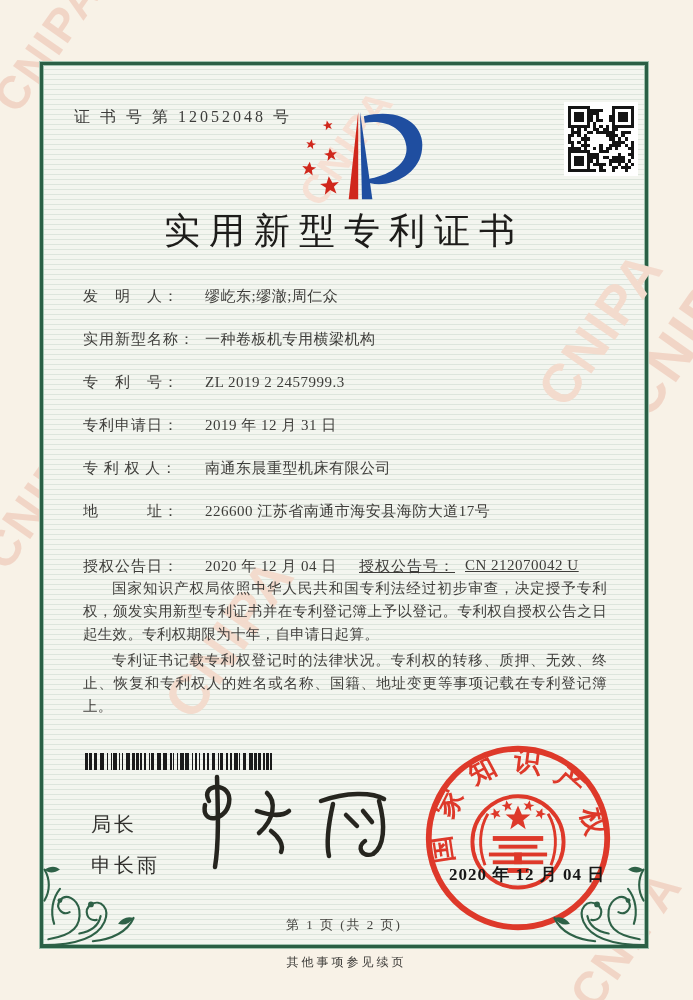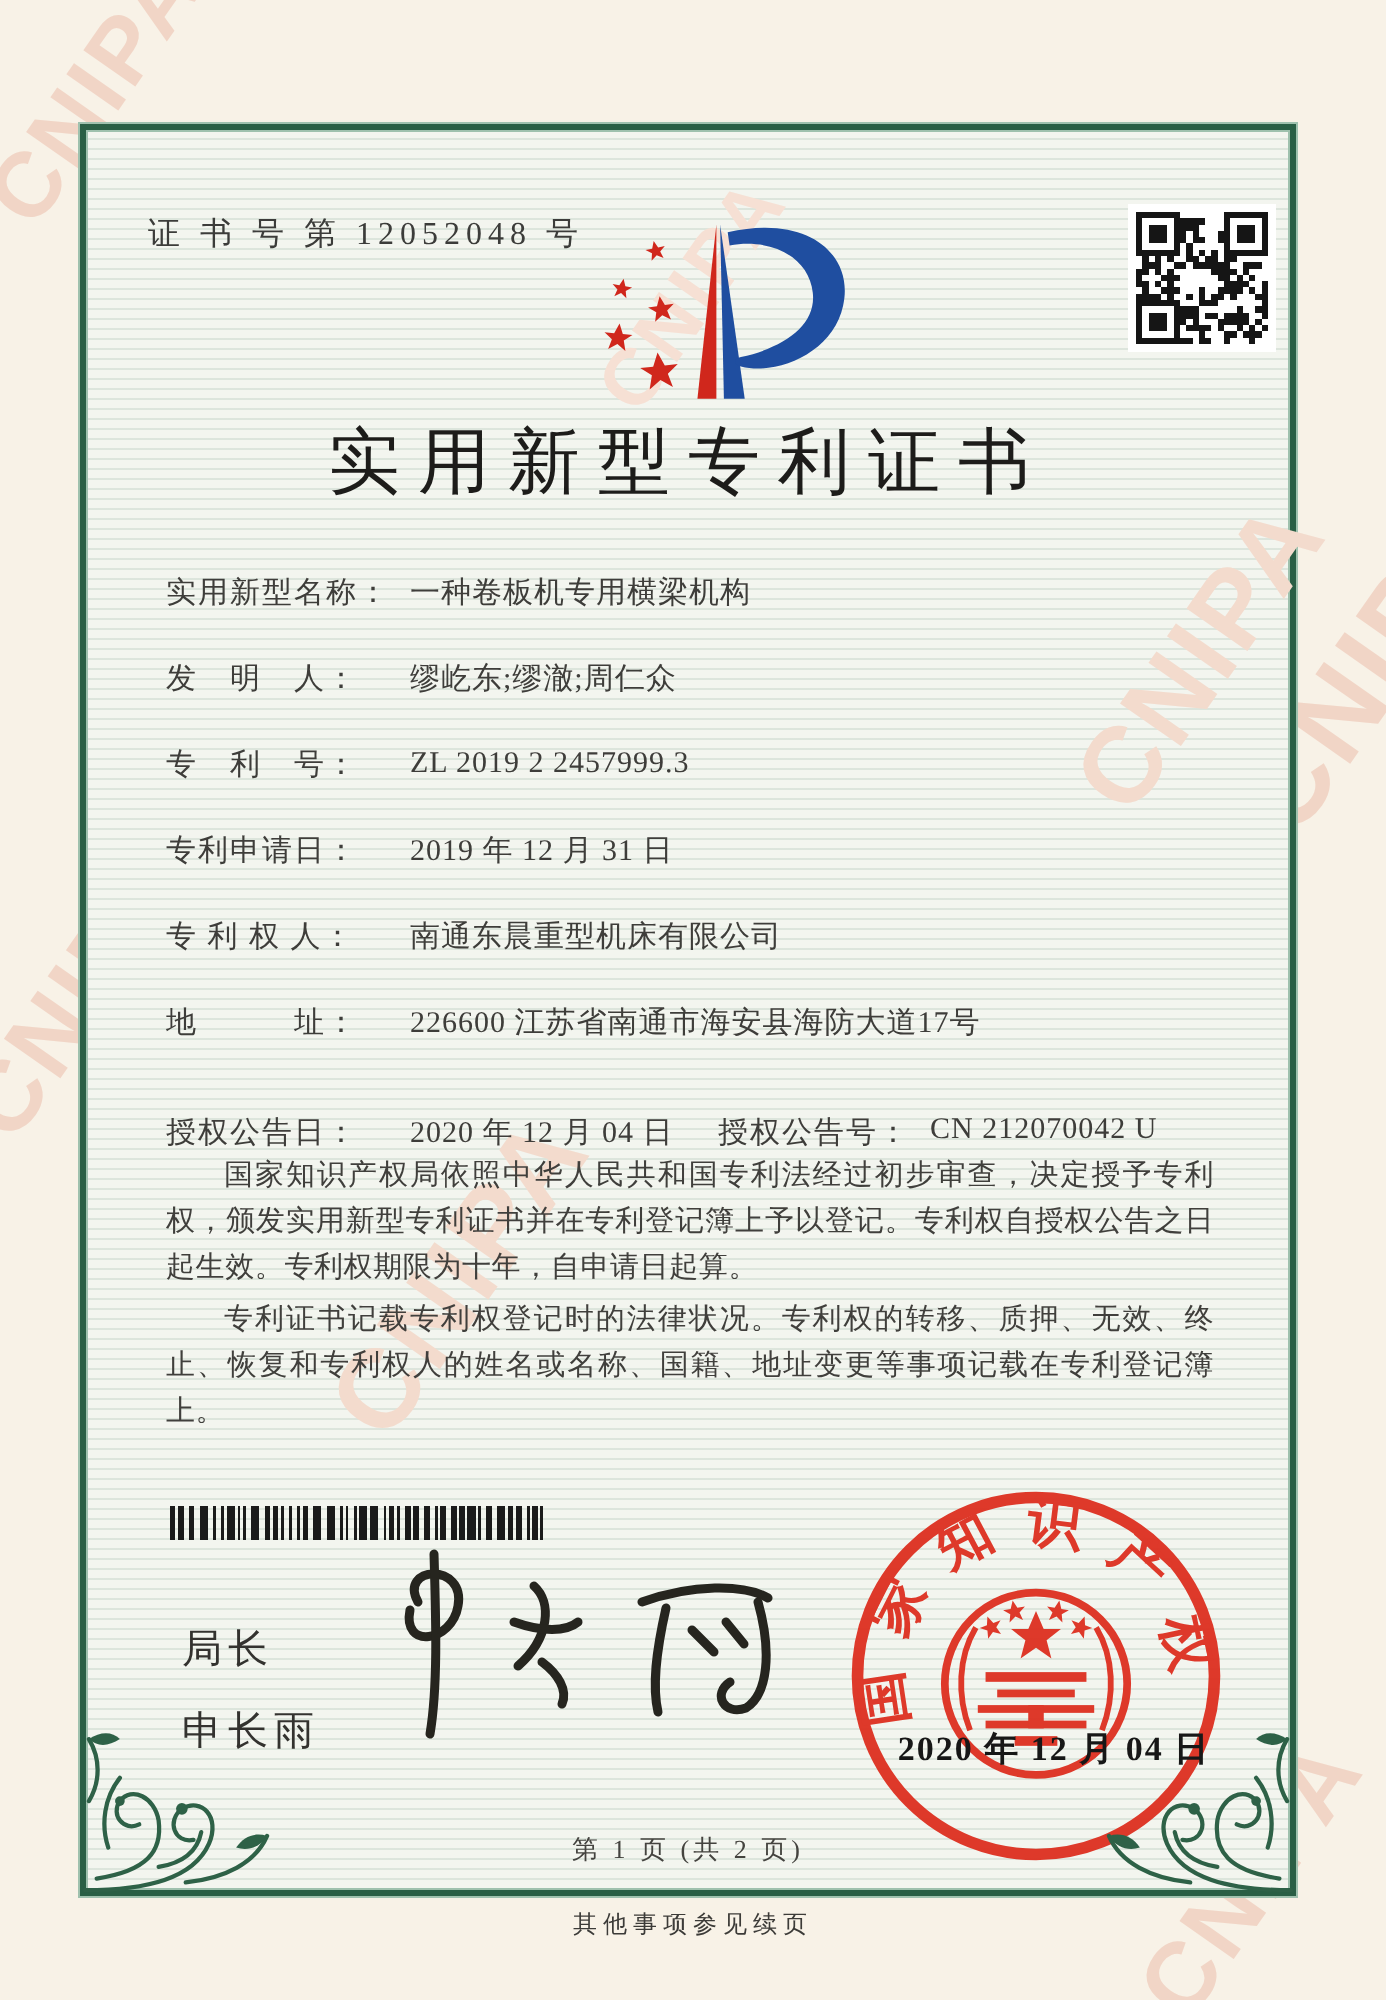--- a/index.html
+++ b/index.html
@@ -52,21 +52,21 @@
     position:absolute;left:0;top:142px;width:100%;
     text-align:center;font-size:36px;font-weight:normal;color:#1d1c1a;
     letter-spacing:9px;
   }
   .fields{position:absolute;left:0;top:210px;width:100%;padding:0 38px 0 40px;box-sizing:border-box;}
   .field-row{height:43px;display:flex;align-items:center;font-size:15px;color:#3e3d3a;}
   .field-label{display:inline-block;width:122px;flex:none;letter-spacing:1px;}
   .field-value{letter-spacing:0.5px;}
   .grant-row{height:43px;display:flex;align-items:flex-end;font-size:15px;color:#3e3d3a;}
   .grant-left{display:flex;width:276px;flex:none;}
-  .grant-right{display:flex;}
+  .grant-right{display:flex;text-decoration:underline;}
   .grant-right .field-label{width:106px;}
   .paras{
     position:absolute;left:40px;top:512px;width:524px;
     font-size:14.5px;line-height:1.6;color:#403f3c;text-align:justify;
   }
   .paras p{margin:0 0 2px 0;text-indent:2em;letter-spacing:0.3px;}
   .barcode{position:absolute;left:42px;top:688px;width:192px;height:17px;}
   .barcode svg{width:100%;height:100%;display:block;}
   .director{position:absolute;left:48px;top:746px;font-size:20px;color:#33322f;letter-spacing:3px;}
   .director div{margin-bottom:14px;}
@@ -365,26 +365,26 @@
           <rect x="14" y="20" width="1" height="1"></rect>
           <rect x="18" y="20" width="1" height="1"></rect>
         </g>
       </svg>
   </div>
 
   <div class="title">实用新型专利证书</div>
 
   <div class="fields">
     <div class="field-row">
+      <span class="field-label">发　明　人：</span>
+      <span class="field-value">缪屹东;缪澈;周仁众</span>
+    </div>
+    <div class="field-row">
       <span class="field-label">实用新型名称：</span>
       <span class="field-value">一种卷板机专用横梁机构</span>
-    </div>
-    <div class="field-row">
-      <span class="field-label">发　明　人：</span>
-      <span class="field-value">缪屹东;缪澈;周仁众</span>
     </div>
     <div class="field-row">
       <span class="field-label">专　利　号：</span>
       <span class="field-value">ZL 2019 2 2457999.3</span>
     </div>
     <div class="field-row">
       <span class="field-label">专利申请日：</span>
       <span class="field-value">2019 年 12 月 31 日</span>
     </div>
     <div class="field-row">

